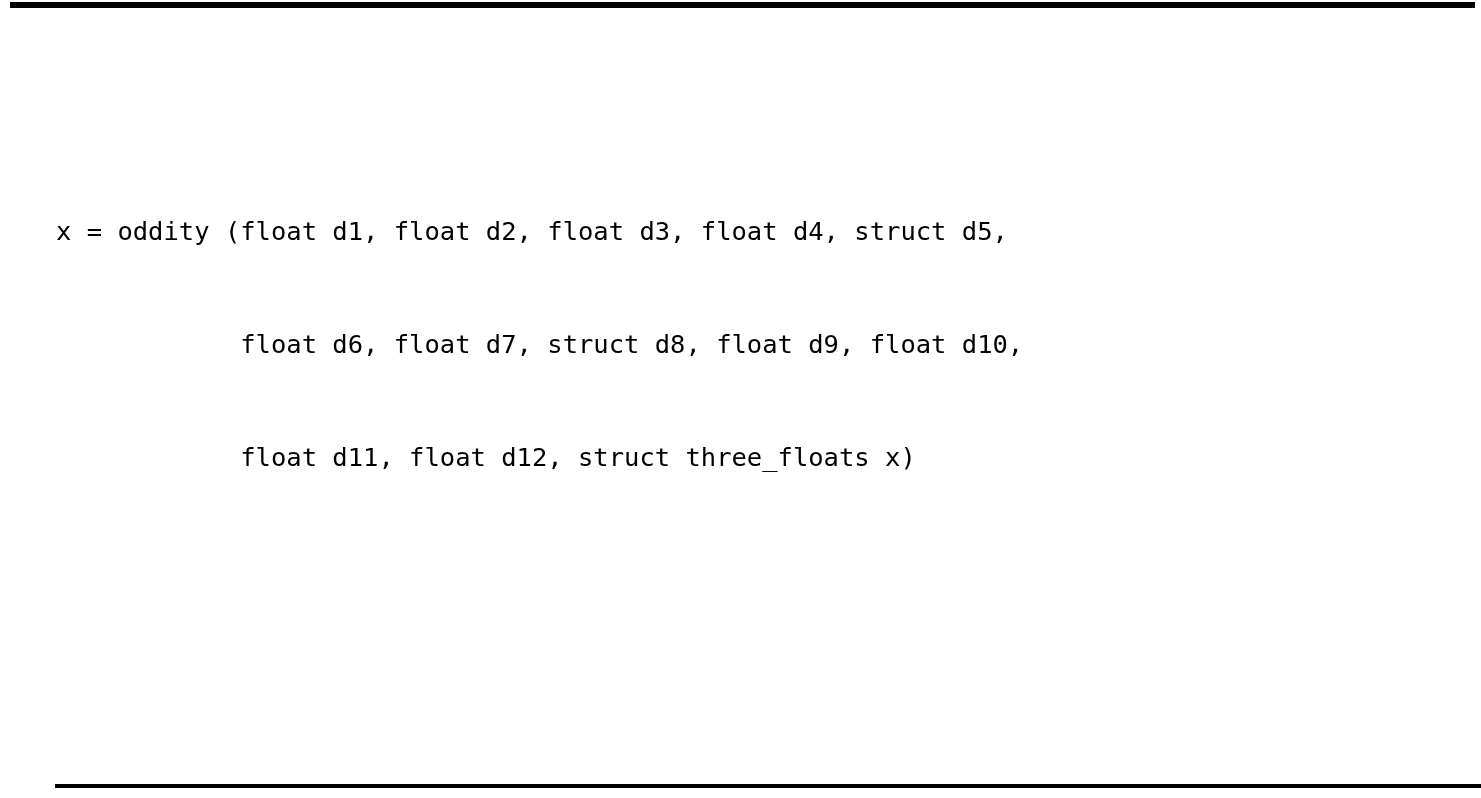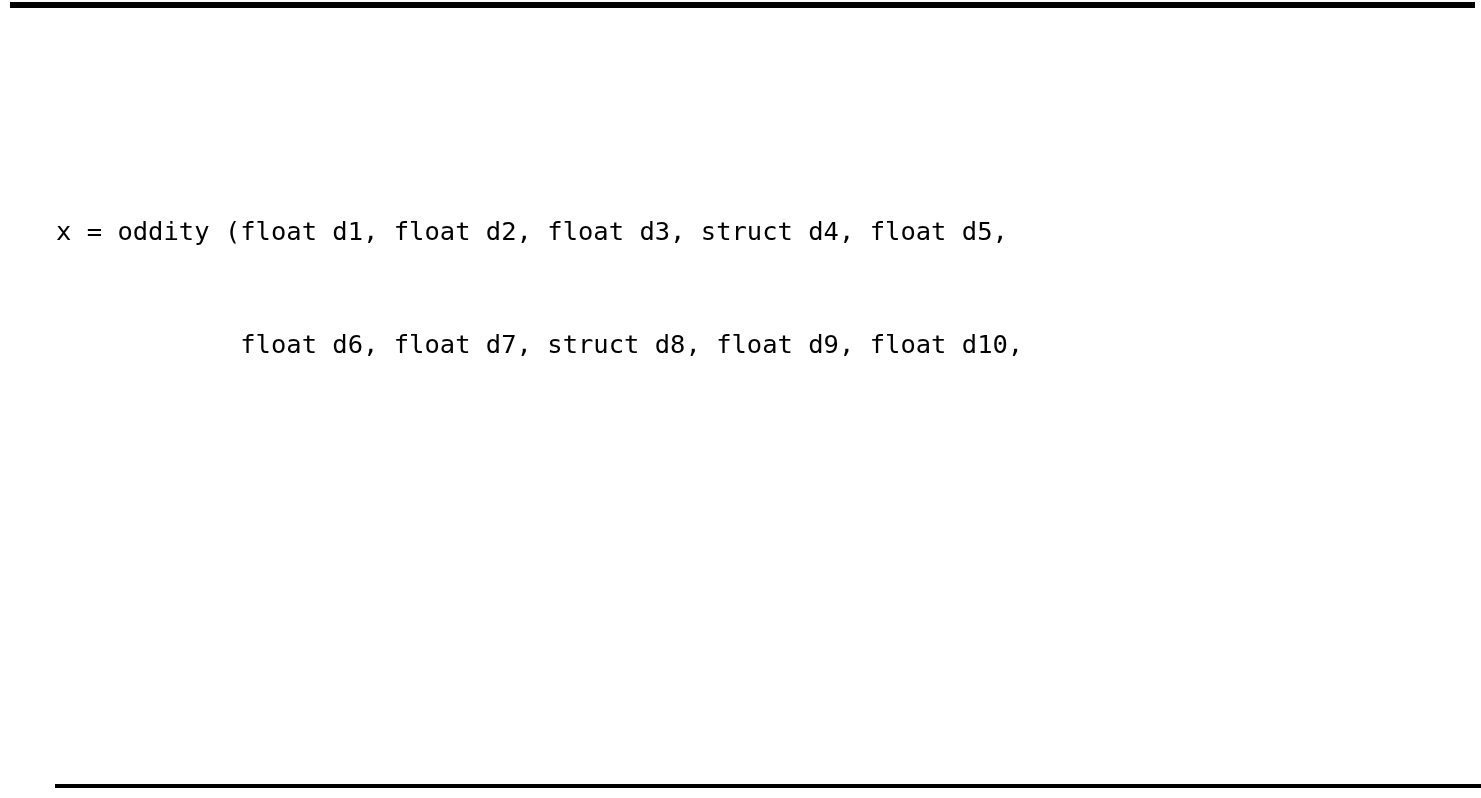--- a/index.html
+++ b/index.html
@@ -57,22 +57,23 @@
   }
 </style>
 </head>
 <body>
 
 <div class="rule-top"></div>
 
 <div class="listing">
 
   <div class="signature-block">
-    <span class="code-line">x = oddity (float d1, float d2, float d3, struct d4, float d5,</span>
+    <span class="code-line">x = oddity (float d1, float d2, float d3, float d4, struct d5,</span>
     <span class="code-line">            float d6, float d7, struct d8, float d9, float d10,</span>
+    <span class="code-line">            float d11, float d12, struct three_floats x)</span>
   </div>
 
   <span class="blank-line"></span>
 
   
 </div>
 
 <div class="rule-bottom"></div>
 
 </body></html>

